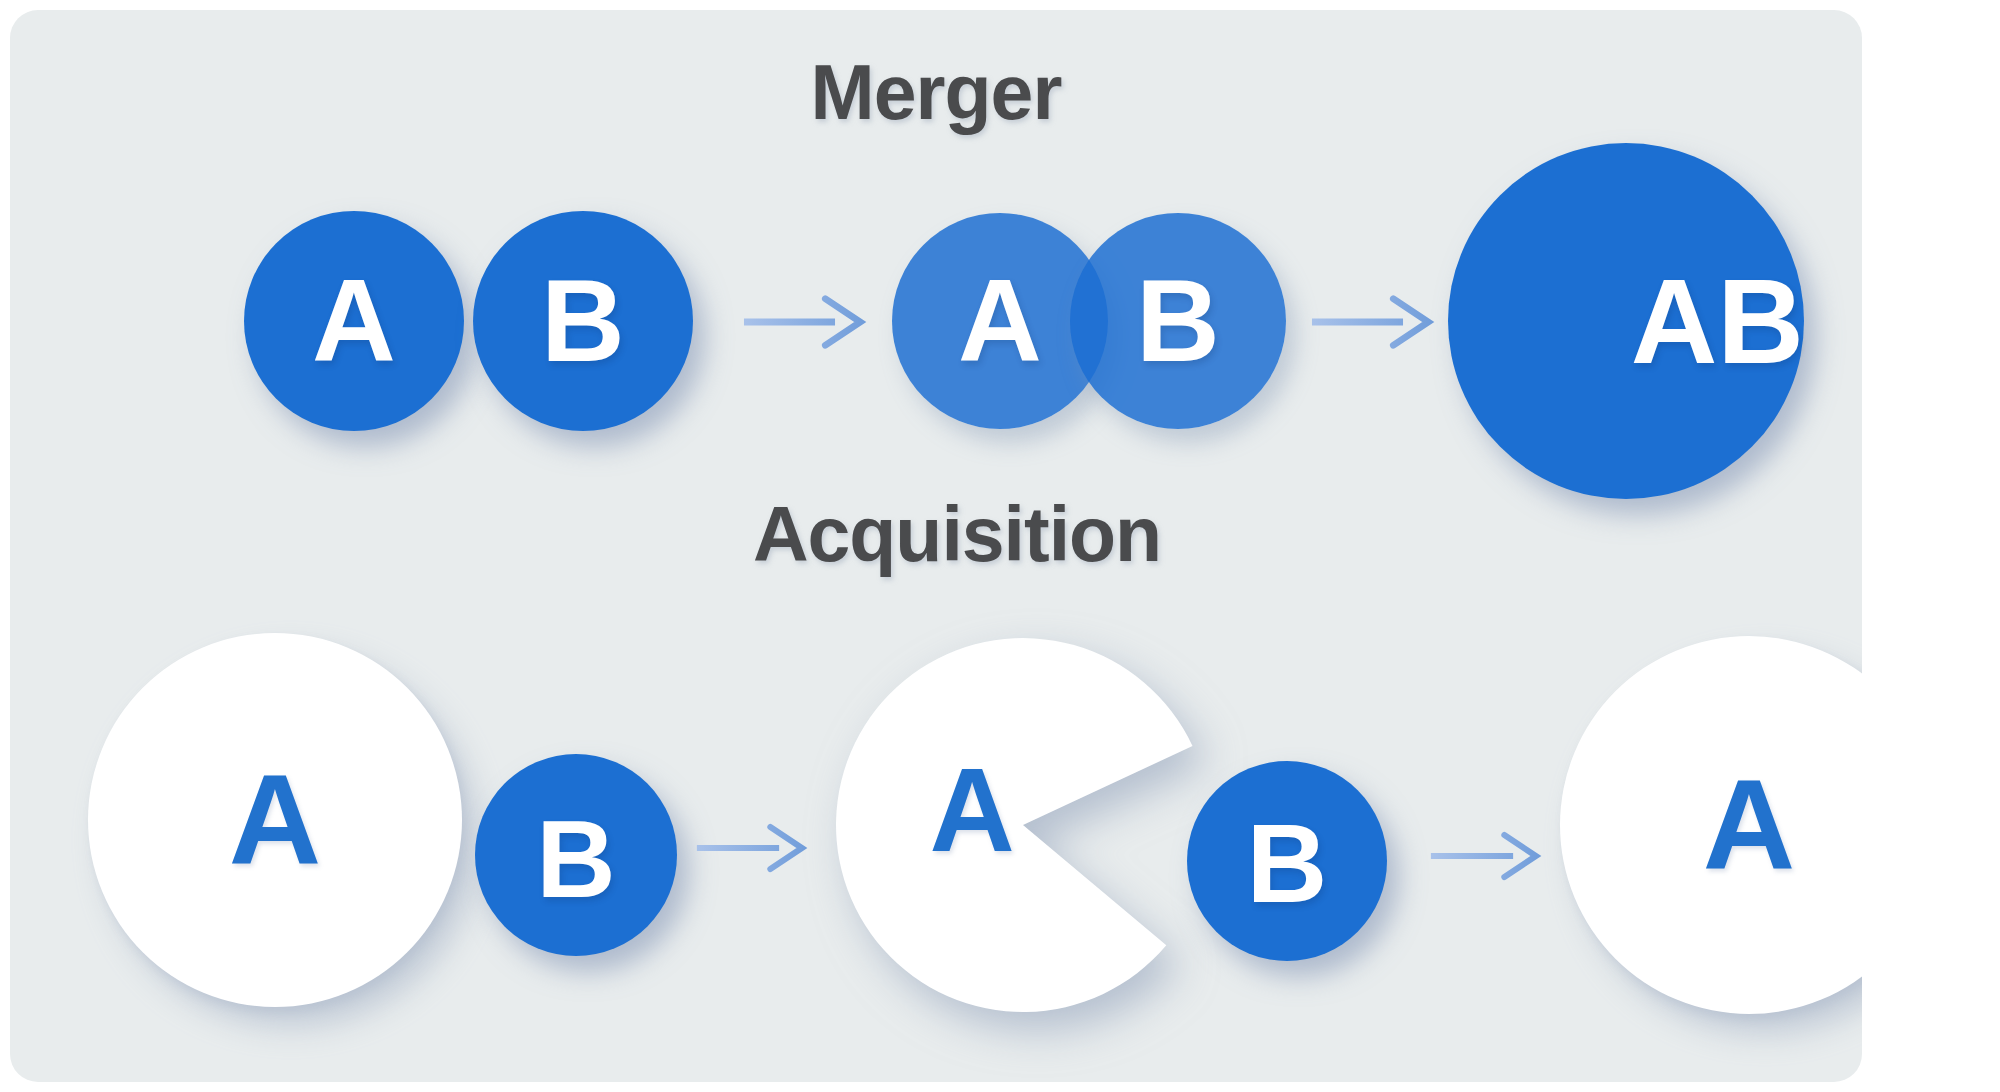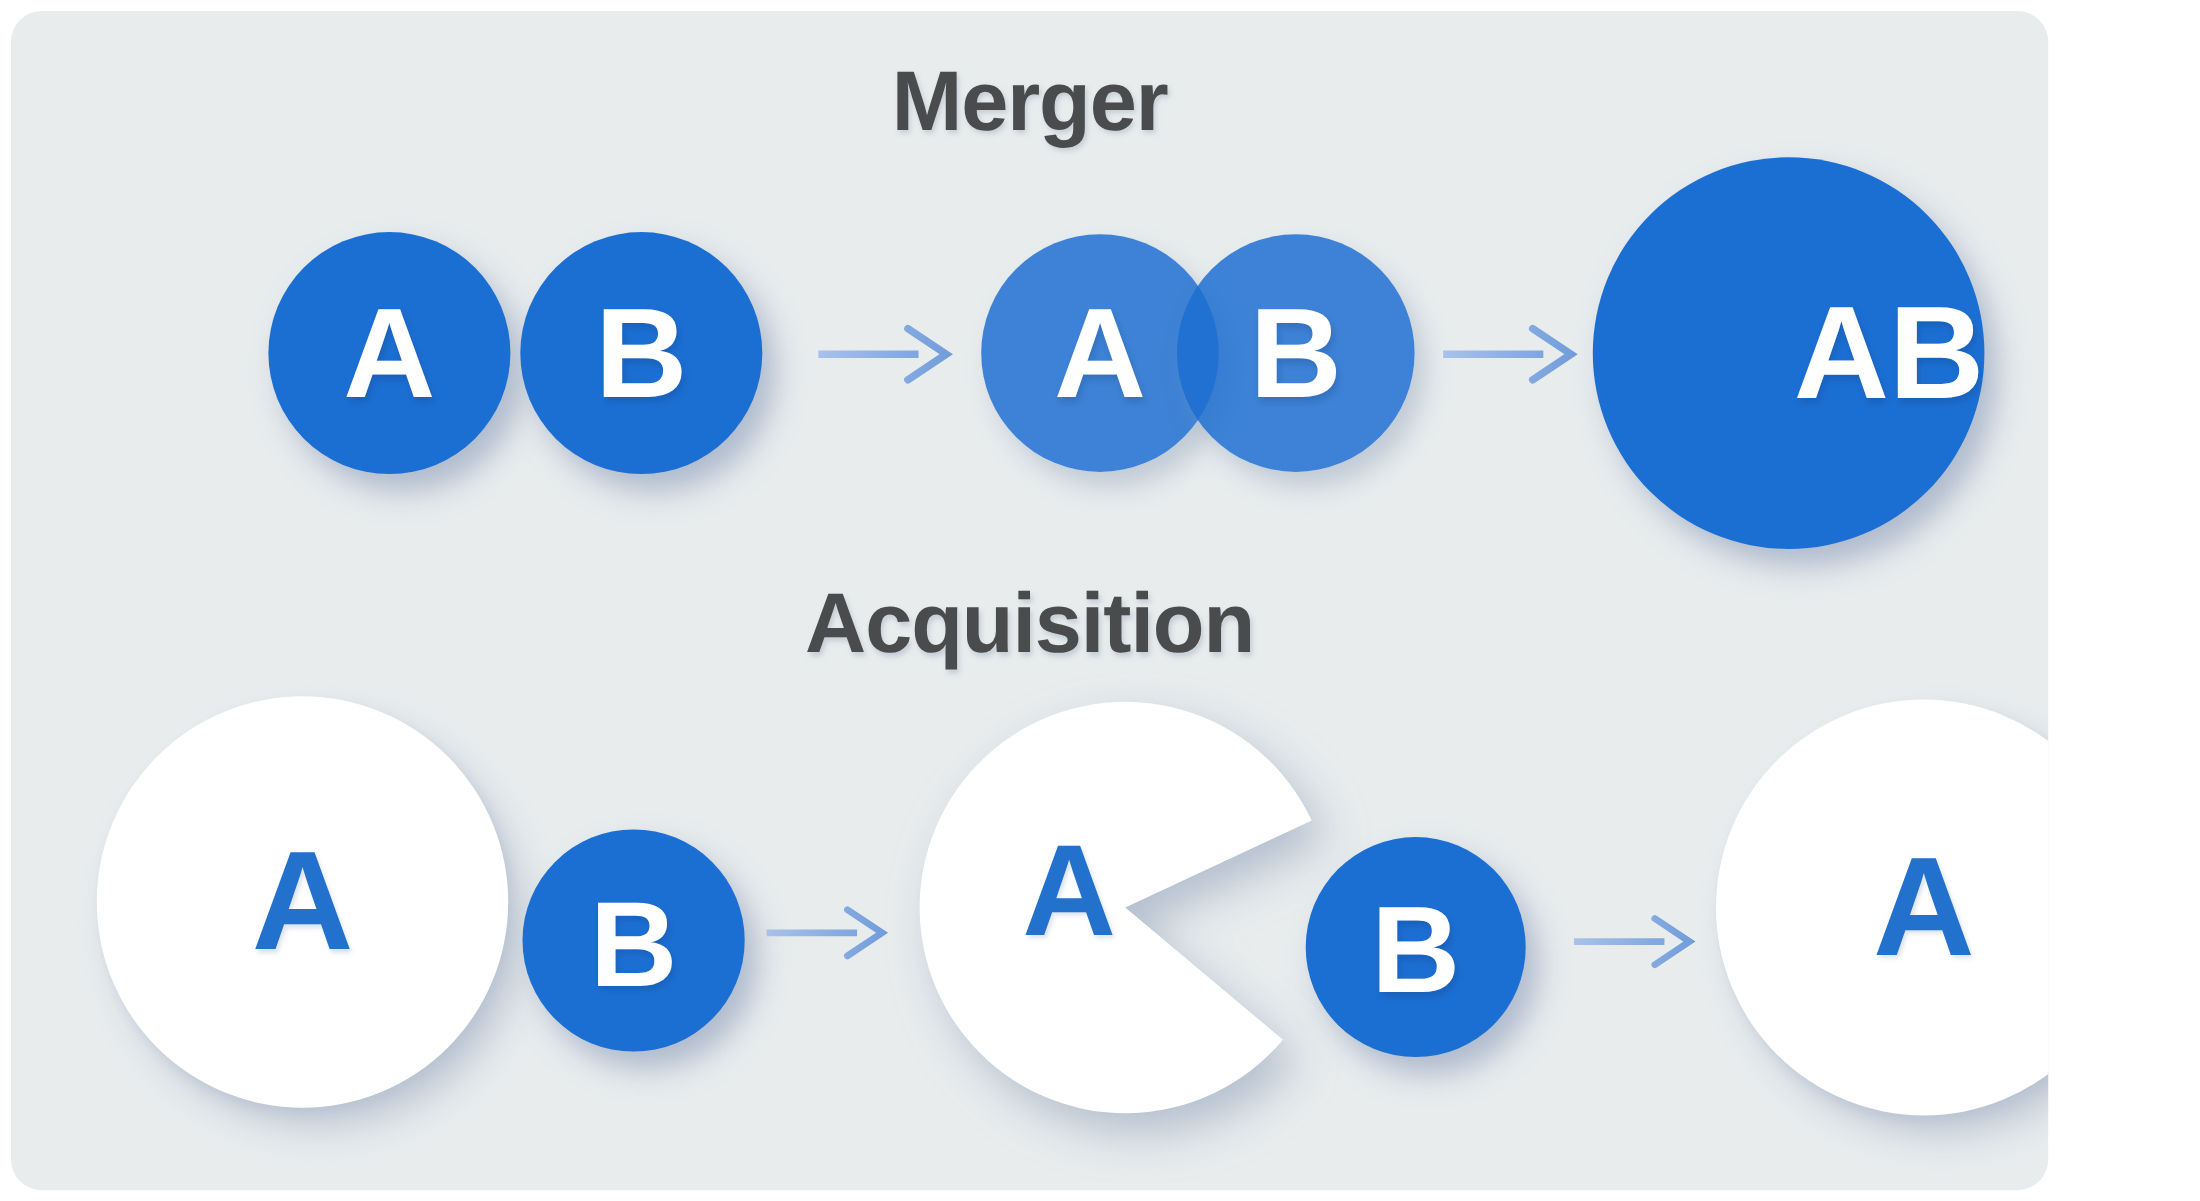--- a/index.html
+++ b/index.html
@@ -29,21 +29,21 @@
     width: 100%;
     text-align: center;
     font-size: 77px;
     line-height: 80px;
     font-weight: 800;
     letter-spacing: -1px;
     color: var(--heading_gray, #4a4b4d);
     text-shadow: 2px 3px 5px rgba(170,180,195,0.55);
   }
   #merger-title { top: 42px; }
-  #acquisition-title { top: 517px; }
+  #acquisition-title { top: 484px; padding-left: 21px; }
 
   .circle {
     position: absolute;
     border-radius: 50%;
     display: flex;
     align-items: center;
     justify-content: center;
   }
   .blue-fill {
     background: var(--primary_blue, #1c6fd2);

